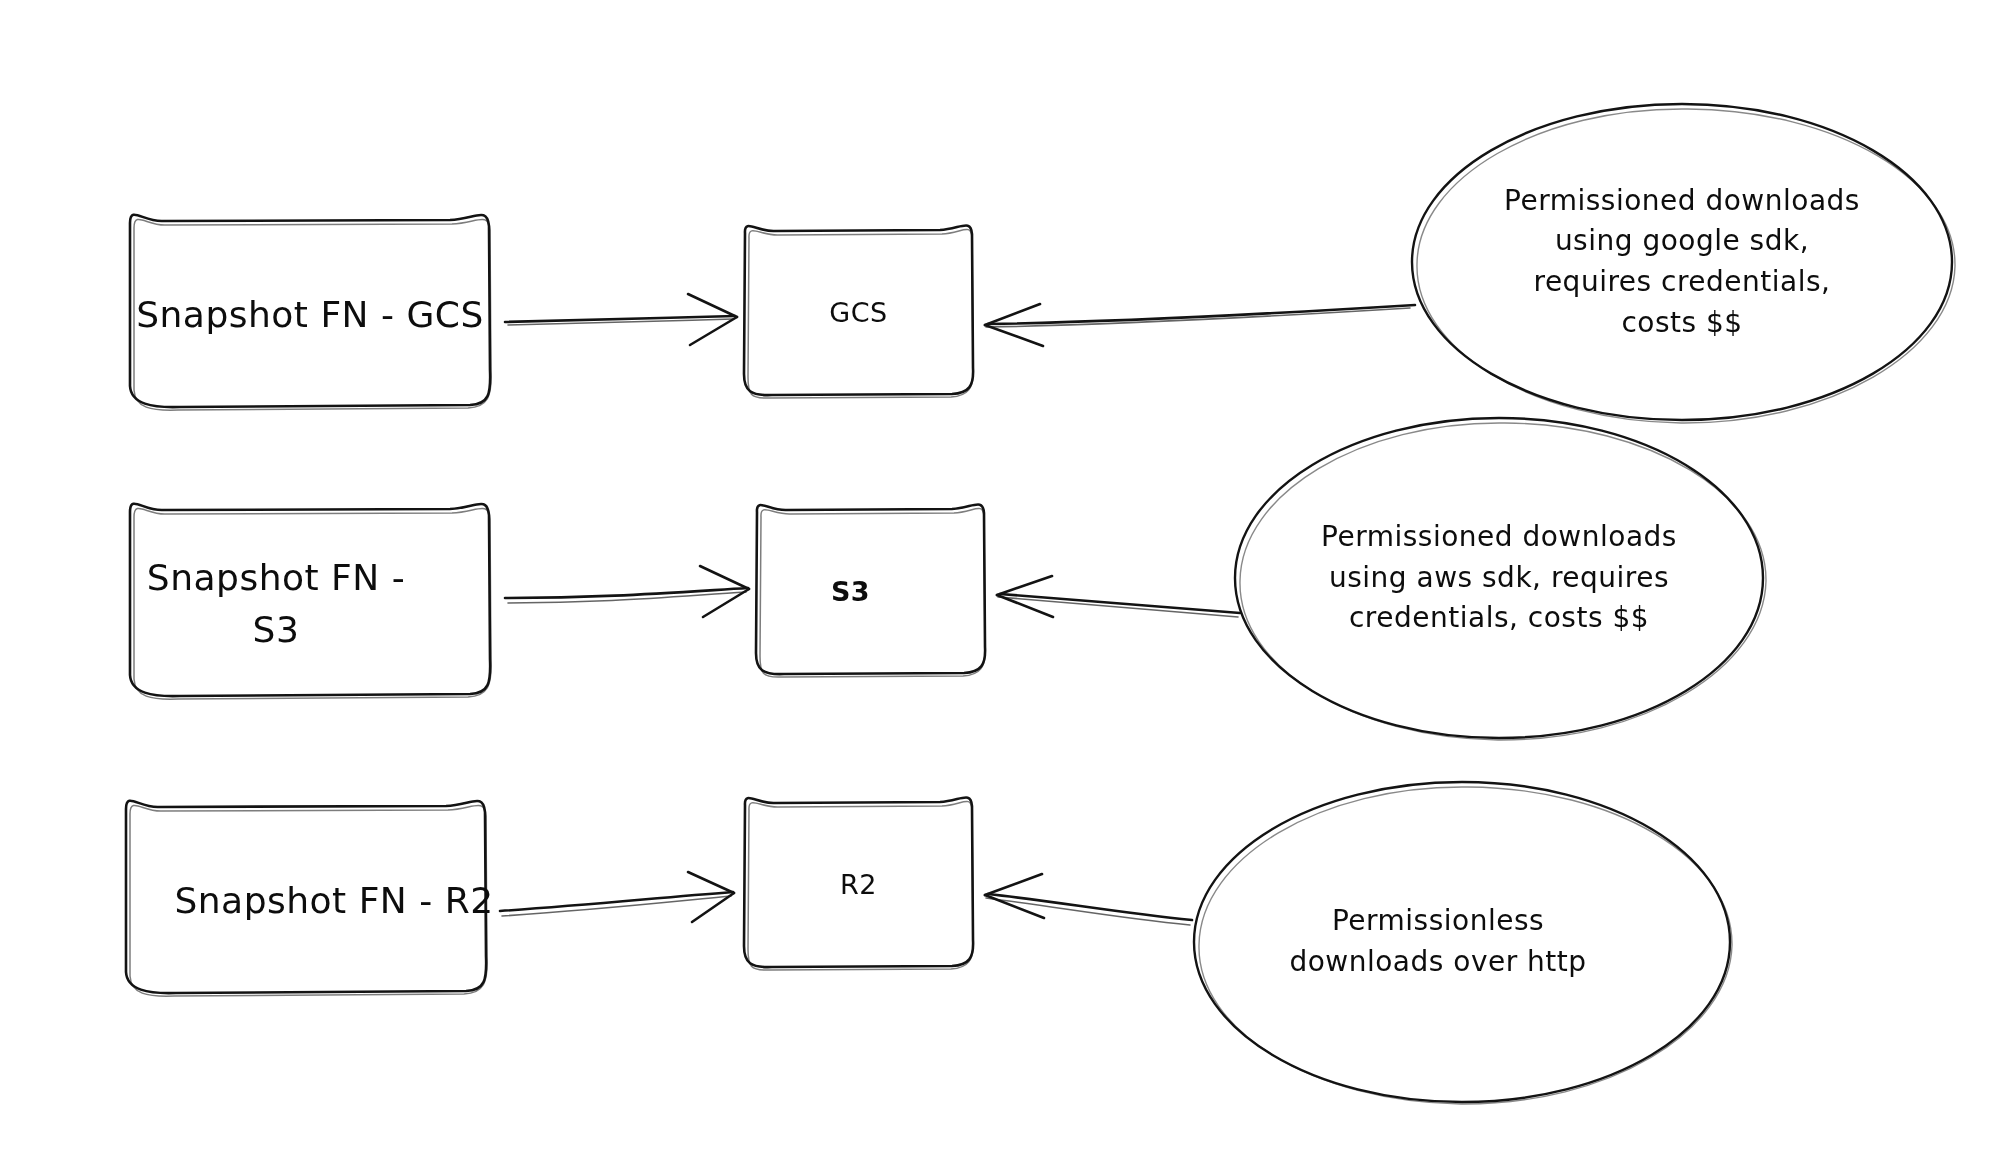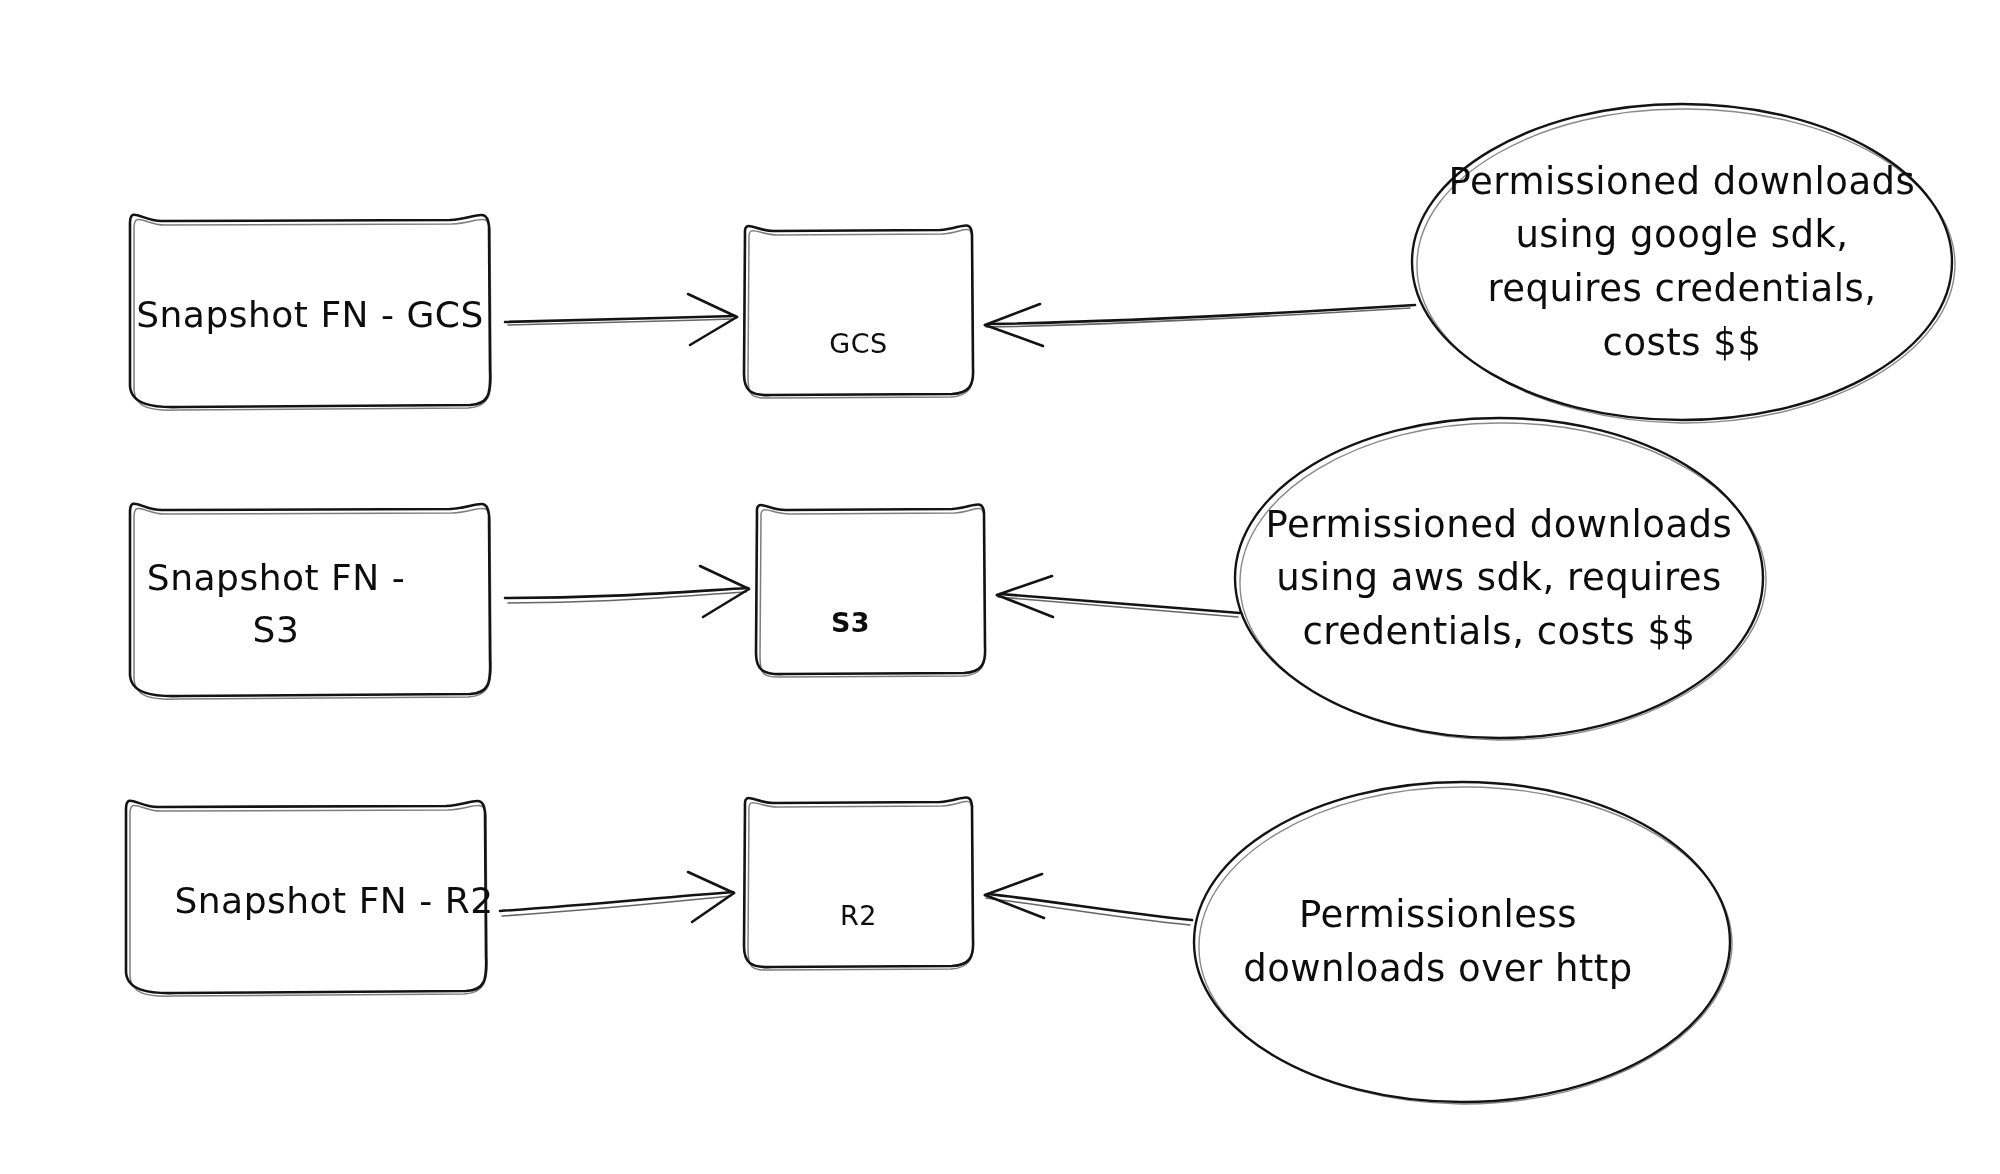--- a/index.html
+++ b/index.html
@@ -38,24 +38,23 @@
     letter-spacing: 0.5px;
     line-height: 1.45;
     pointer-events: none;
     white-space: pre-line;
   }
   .label-box {
     font-size: 36px;
   }
   .label-store {
     font-size: 27px;
-    margin-top: 31px;
   }
   .label-note {
-    font-size: 37px;
+    font-size: 28px;
   }
   .sk-shape {
     fill: none;
     stroke: #131313;
     stroke-linecap: round;
     stroke-linejoin: round;
   }
   .sk-box {
     stroke-width: 2.6;
   }

